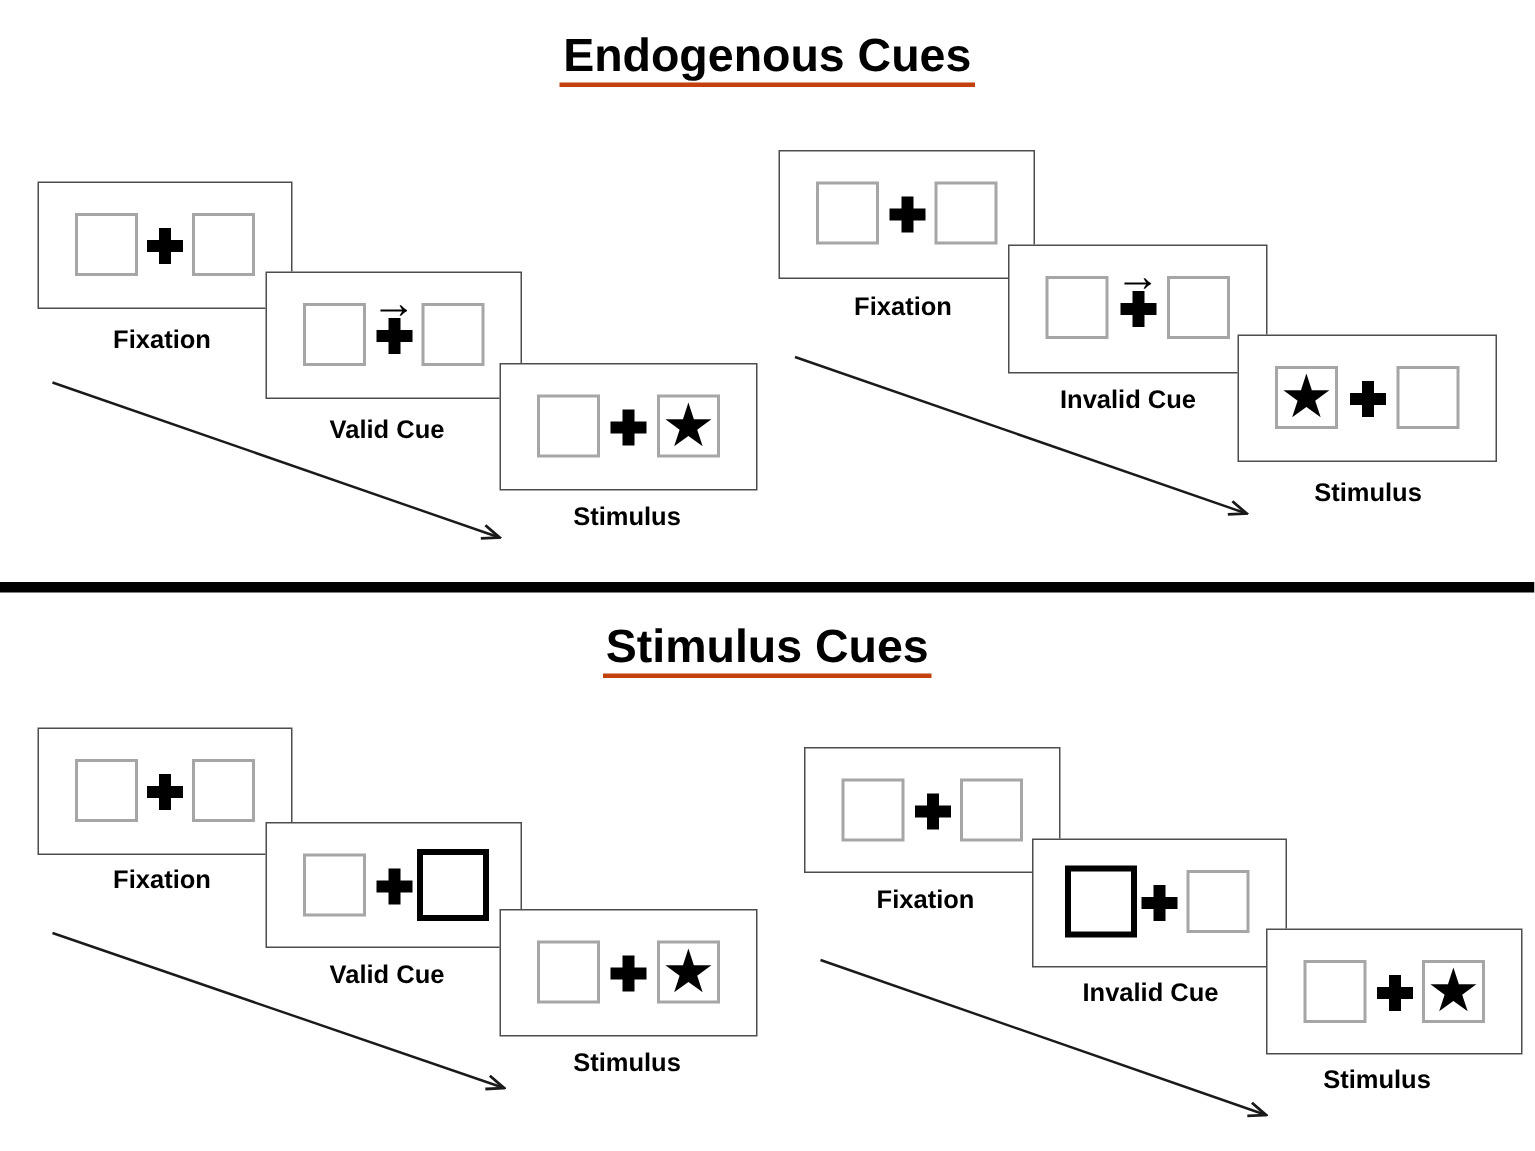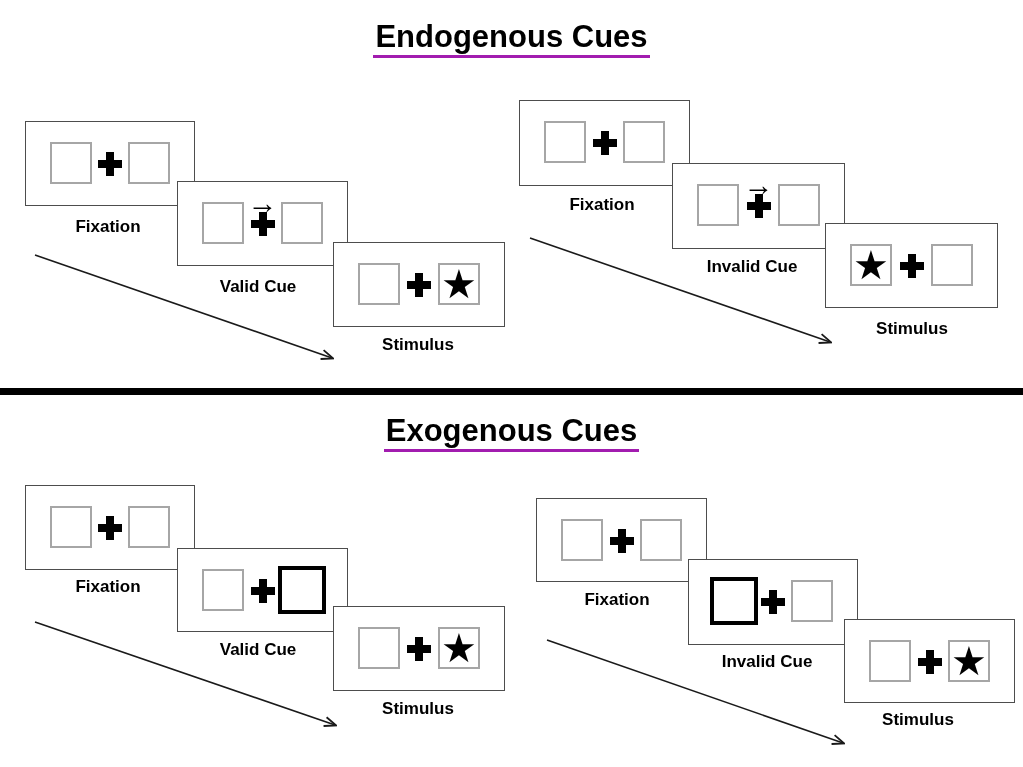--- a/index.html
+++ b/index.html
@@ -4,21 +4,21 @@
 <style>
   html,body{margin:0;padding:0;}
   #page{
     position:relative; width:1023px; height:767px; background:#ffffff;
     font-family:"Liberation Sans","DejaVu Sans",sans-serif; overflow:hidden; color:#000;
   }
   .section-title{
     position:absolute; left:0; width:100%; text-align:center;
     font-size:31px; font-weight:bold; line-height:38px;
   }
-  .section-title .title-text{ border-bottom:3px solid #a21caf; padding:0 2px 1px 2px; }
+  .section-title .title-text{ border-bottom:3px solid #c2410c; padding:0 2px 1px 2px; }
   .card{
     position:absolute; background:#ffffff; border:1px solid #4d4d4d; box-sizing:border-box;
   }
   .sq{
     position:absolute; width:38px; height:38px; top:20px;
     border:2px solid #a6a6a6; background:#ffffff; box-sizing:content-box;
   }
   .sq.left{ left:24px; }
   .sq.right{ right:24px; }
   .sq.thick{ width:40px; height:40px; top:17px; border:4px solid #000000; }
@@ -111,21 +111,21 @@
         <div class="sq right"></div>
       </div>
       <div class="card-label" style="left:832px; top:319px;">Stimulus</div>
     </div>
   </div>
 
   <div class="divider"></div>
 
   <div>
     <div class="section-title" style="top:412px;">
-      <span class="title-text">Exogenous Cues</span>
+      <span class="title-text">Stimulus Cues</span>
     </div>
 
     <div>
       <div class="card" style="left:25px; top:485px; width:170px; height:85px;">
         <div class="sq left"></div>
         <div class="plus"></div>
         <div class="sq right"></div>
       </div>
       <div class="card-label" style="left:28px; top:577px;">Fixation</div>
 

